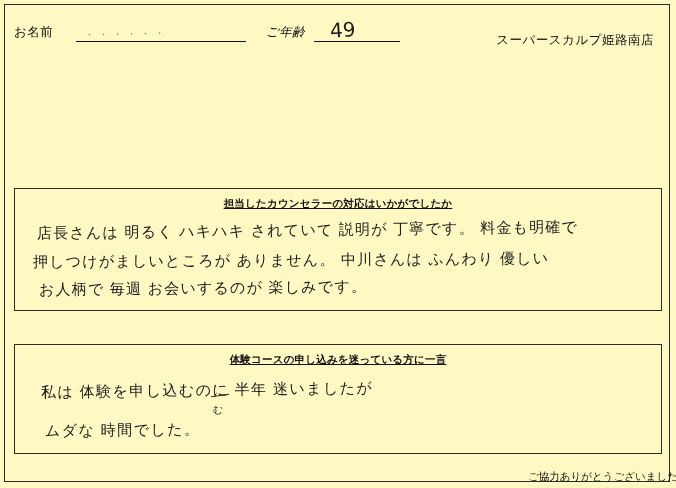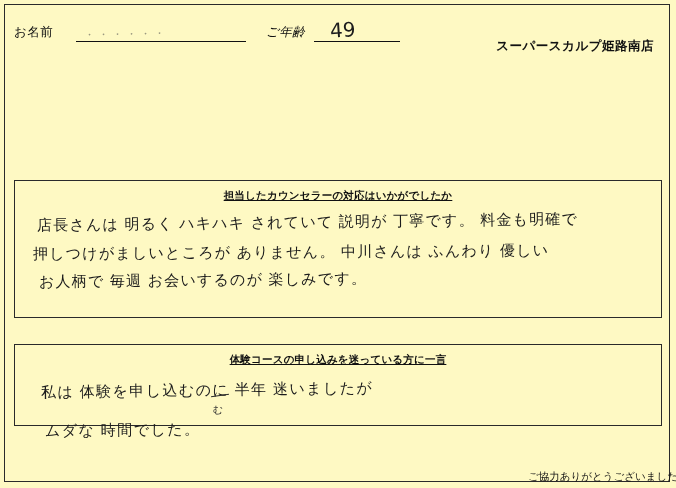--- a/index.html
+++ b/index.html
@@ -76,21 +76,21 @@
   }
   .age-hand {
     position: absolute;
     left: 316px;
     top: -4px;
     font-family: "DejaVu Sans", sans-serif;
     font-size: 20px;
     color: #1c1c1c;
     transform: rotate(-4deg);
   }
-  .store-label { right: 0px; top: 16px; font-weight: bold; }
+  .store-label { right: 0px; top: 10px; font-weight: normal; }
 
   
   .qbox {
     position: absolute;
     border: 1px solid #2a2a2a;
     box-sizing: border-box;
     background: transparent;
   }
   .qtitle {
     position: absolute;
@@ -115,28 +115,28 @@
   }
 
   
   #box1 { left: 14px; top: 60px; width: 648px; height: 110px; }
   #q1title { top: 8px; }
   #b1l1 { left: 24px; top: 30px; transform: rotate(-0.9deg); letter-spacing: 1.5px; }
   #b1l2 { left: 18px; top: 58px; transform: rotate(-0.5deg); letter-spacing: 1.5px; }
   #b1l3 { left: 24px; top: 84px; transform: rotate(-0.6deg); letter-spacing: 1.5px; }
 
   
-  #box2 { left: 14px; top: 180px; width: 648px; height: 138px; }
+  #box2 { left: 14px; top: 188px; width: 648px; height: 123px; }
   #q2title { top: 8px; }
   #b2l1 { left: 22px; top: 32px; transform: rotate(-0.7deg); letter-spacing: 1.2px; }
   #b2l2 { left: 18px; top: 62px; transform: rotate(-0.4deg); letter-spacing: 1.2px; }
   #b2l3 { left: 24px; top: 90px; transform: rotate(-0.6deg); letter-spacing: 1.2px; }
 
   
-  #box3 { left: 14px; top: 344px; width: 648px; height: 82px; }
+  #box3 { left: 14px; top: 344px; width: 648px; height: 110px; }
   #q3title { top: 8px; }
   #b3l1 { left: 26px; top: 36px; transform: rotate(-0.8deg); letter-spacing: 1.4px; }
   #b3l2 { left: 30px; top: 76px; transform: rotate(-0.6deg); letter-spacing: 1.4px; }
   #b3note {
     position: absolute;
     left: 198px;
     top: 58px;
     font-family: "DejaVu Sans", sans-serif;
     font-size: 10px;
     color: #2a2a2a;

